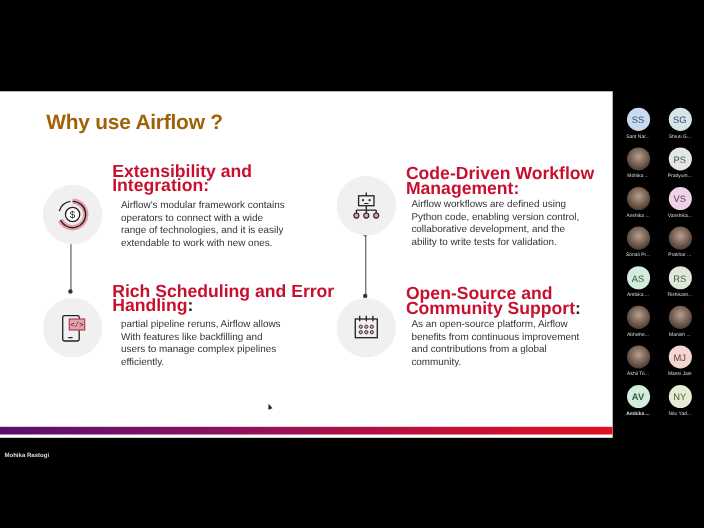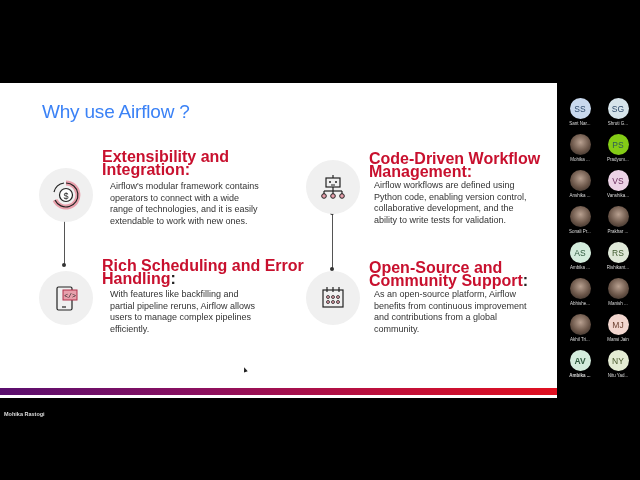--- a/index.html
+++ b/index.html
@@ -5,21 +5,21 @@
   * { box-sizing: border-box; margin: 0; padding: 0; }
   html, body { width: 640px; height: 480px; background: #000; overflow: hidden; }
   body { position: relative; font-family: "Liberation Sans", sans-serif; }
 
   .slide {
     position: absolute; left: 0; top: 83px; width: 557px; height: 315px;
     background: #ffffff; overflow: hidden;
   }
   .slide-title {
     position: absolute; left: 42px; top: 18px;
-    font-size: 19px; font-weight: normal; color: #3b82f6; letter-spacing: -0.2px;
+    font-size: 19px; font-weight: bold; color: #a16207; letter-spacing: -0.2px;
   }
   .icon-circle {
     position: absolute; width: 54px; height: 54px; border-radius: 50%;
     background: #f0f0f0; display: flex; align-items: center; justify-content: center;
   }
   .connector {
     position: absolute; width: 1px; background: #555;
   }
   .dot {
     position: absolute; width: 4px; height: 4px; border-radius: 50%; background: #333;
@@ -101,22 +101,22 @@
       <line x1="11" y1="24" x2="15" y2="24" stroke="#222" stroke-width="1.2"></line>
       <rect x="12" y="7" width="14" height="10" fill="#e8a0ac" stroke="#b0304a" stroke-width="1"></rect>
       <text x="19" y="14.5" font-size="6.5" text-anchor="middle" fill="#222" font-family="Liberation Mono, monospace">&lt;/&gt;</text>
     </svg>
   </div>
   <div class="feature-heading" style="left:102px; top:176px;">
     <div>Rich Scheduling and Error</div>
     <div><span>Handling</span><span class="colon">:</span></div>
   </div>
   <div class="feature-body" style="left:110px; top:206px;">
+    <div>partial pipeline reruns, Airflow allows</div>
     <div>With features like backfilling and</div>
-    <div>partial pipeline reruns, Airflow allows</div>
     <div>users to manage complex pipelines</div>
     <div>efficiently.</div>
   </div>
 
   <div class="icon-circle" style="left:306px; top:77px;">
     <svg width="30" height="30" viewBox="0 0 30 30">
       <line x1="15" y1="3" x2="15" y2="6" stroke="#222" stroke-width="1.2"></line>
       <rect x="8" y="6" width="14" height="9" fill="none" stroke="#222" stroke-width="1.2"></rect>
       <circle cx="12" cy="10" r="1" fill="#222"></circle>
       <circle cx="18" cy="10" r="1" fill="#222"></circle>
@@ -180,21 +180,21 @@
     </div>
     <div class="participant" style="left: 38px; top: 0px;">
       <div class="avatar" style="background: rgb(214, 228, 234); color: rgb(46, 74, 107);">SG</div>
       <div class="p-name">Shruti G...</div>
     </div>
     <div class="participant" style="left: 0px; top: 36px;">
       <div class="avatar photo"></div>
       <div class="p-name">Mohika ...</div>
     </div>
     <div class="participant" style="left: 38px; top: 36px;">
-      <div class="avatar" style="background: #84cc16; color: rgb(46, 90, 90);">PS</div>
+      <div class="avatar" style="background: #e5e5e5; color: rgb(46, 90, 90);">PS</div>
       <div class="p-name">Pradyum...</div>
     </div>
     <div class="participant" style="left: 0px; top: 72px;">
       <div class="avatar photo"></div>
       <div class="p-name">Anshika ...</div>
     </div>
     <div class="participant" style="left: 38px; top: 72px;">
       <div class="avatar" style="background: rgb(236, 211, 230); color: rgb(107, 46, 94);">VS</div>
       <div class="p-name">Vanshika...</div>
     </div>

